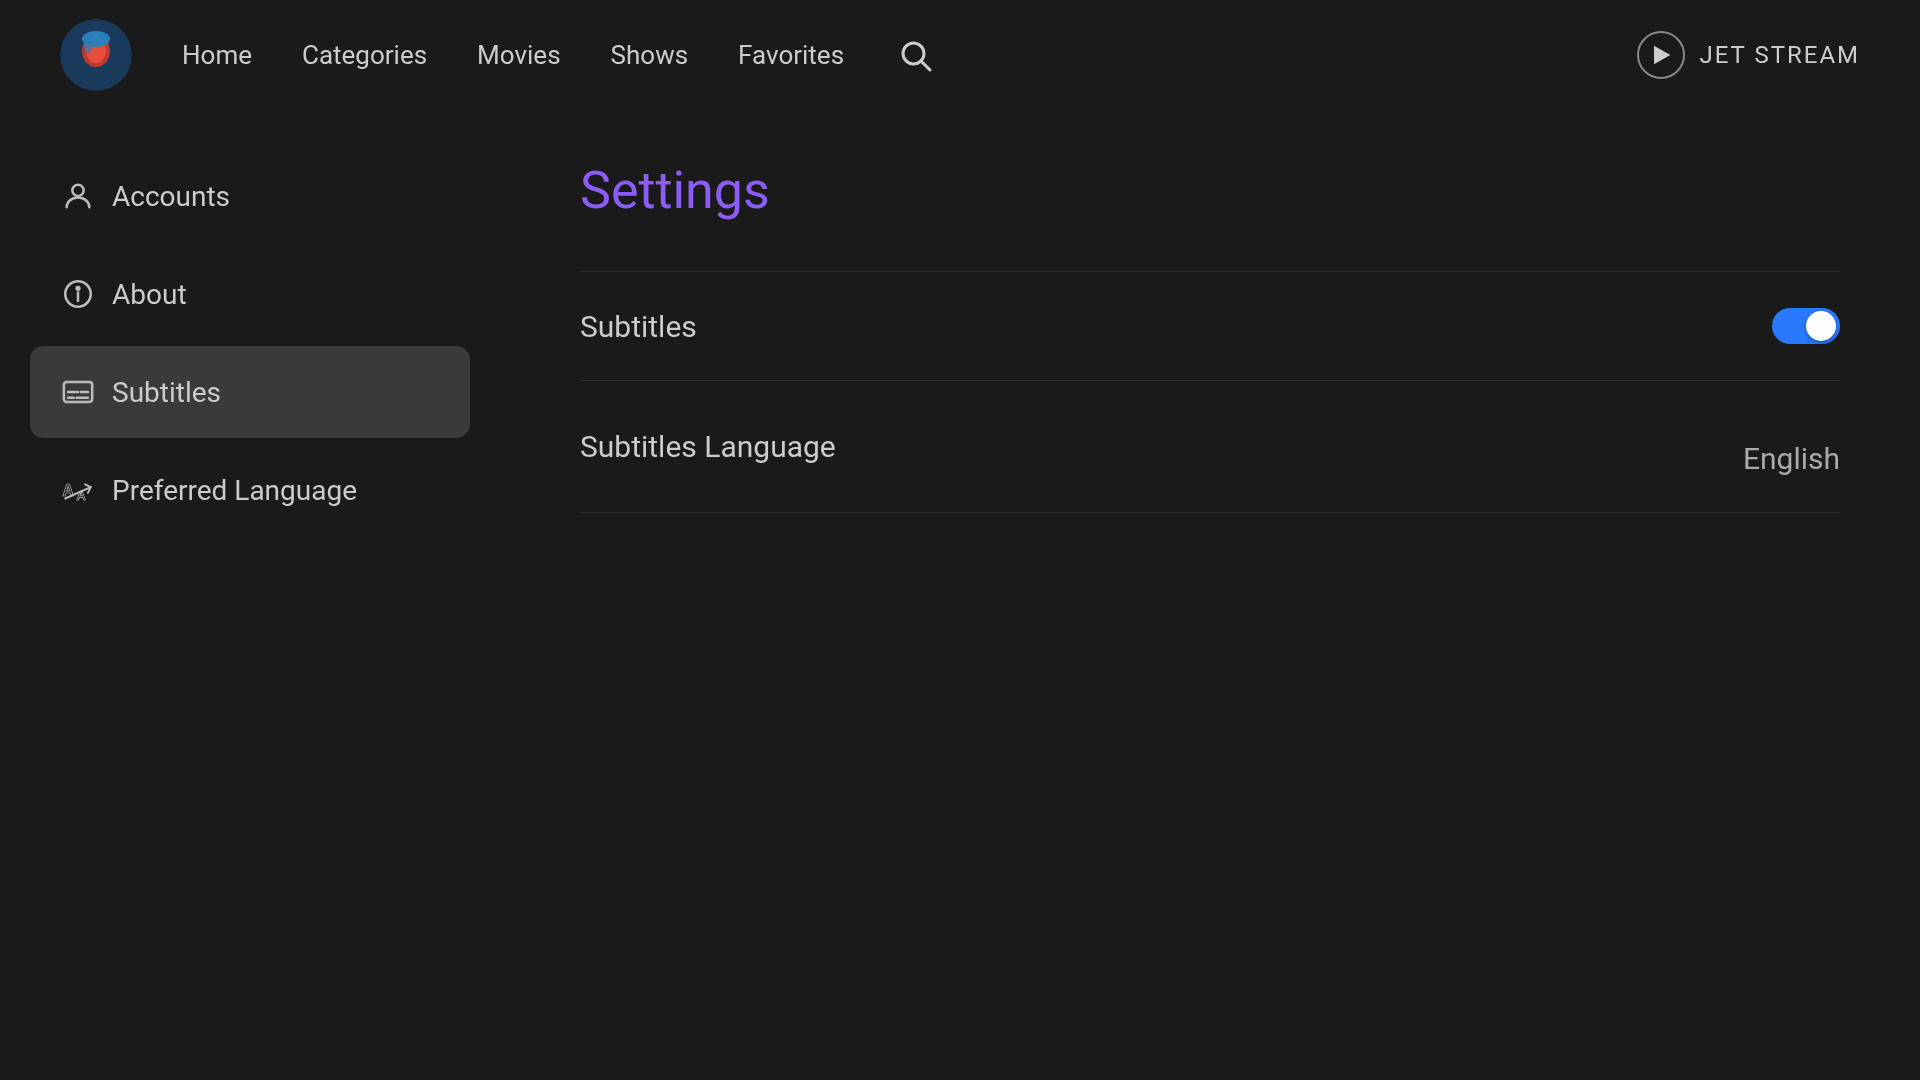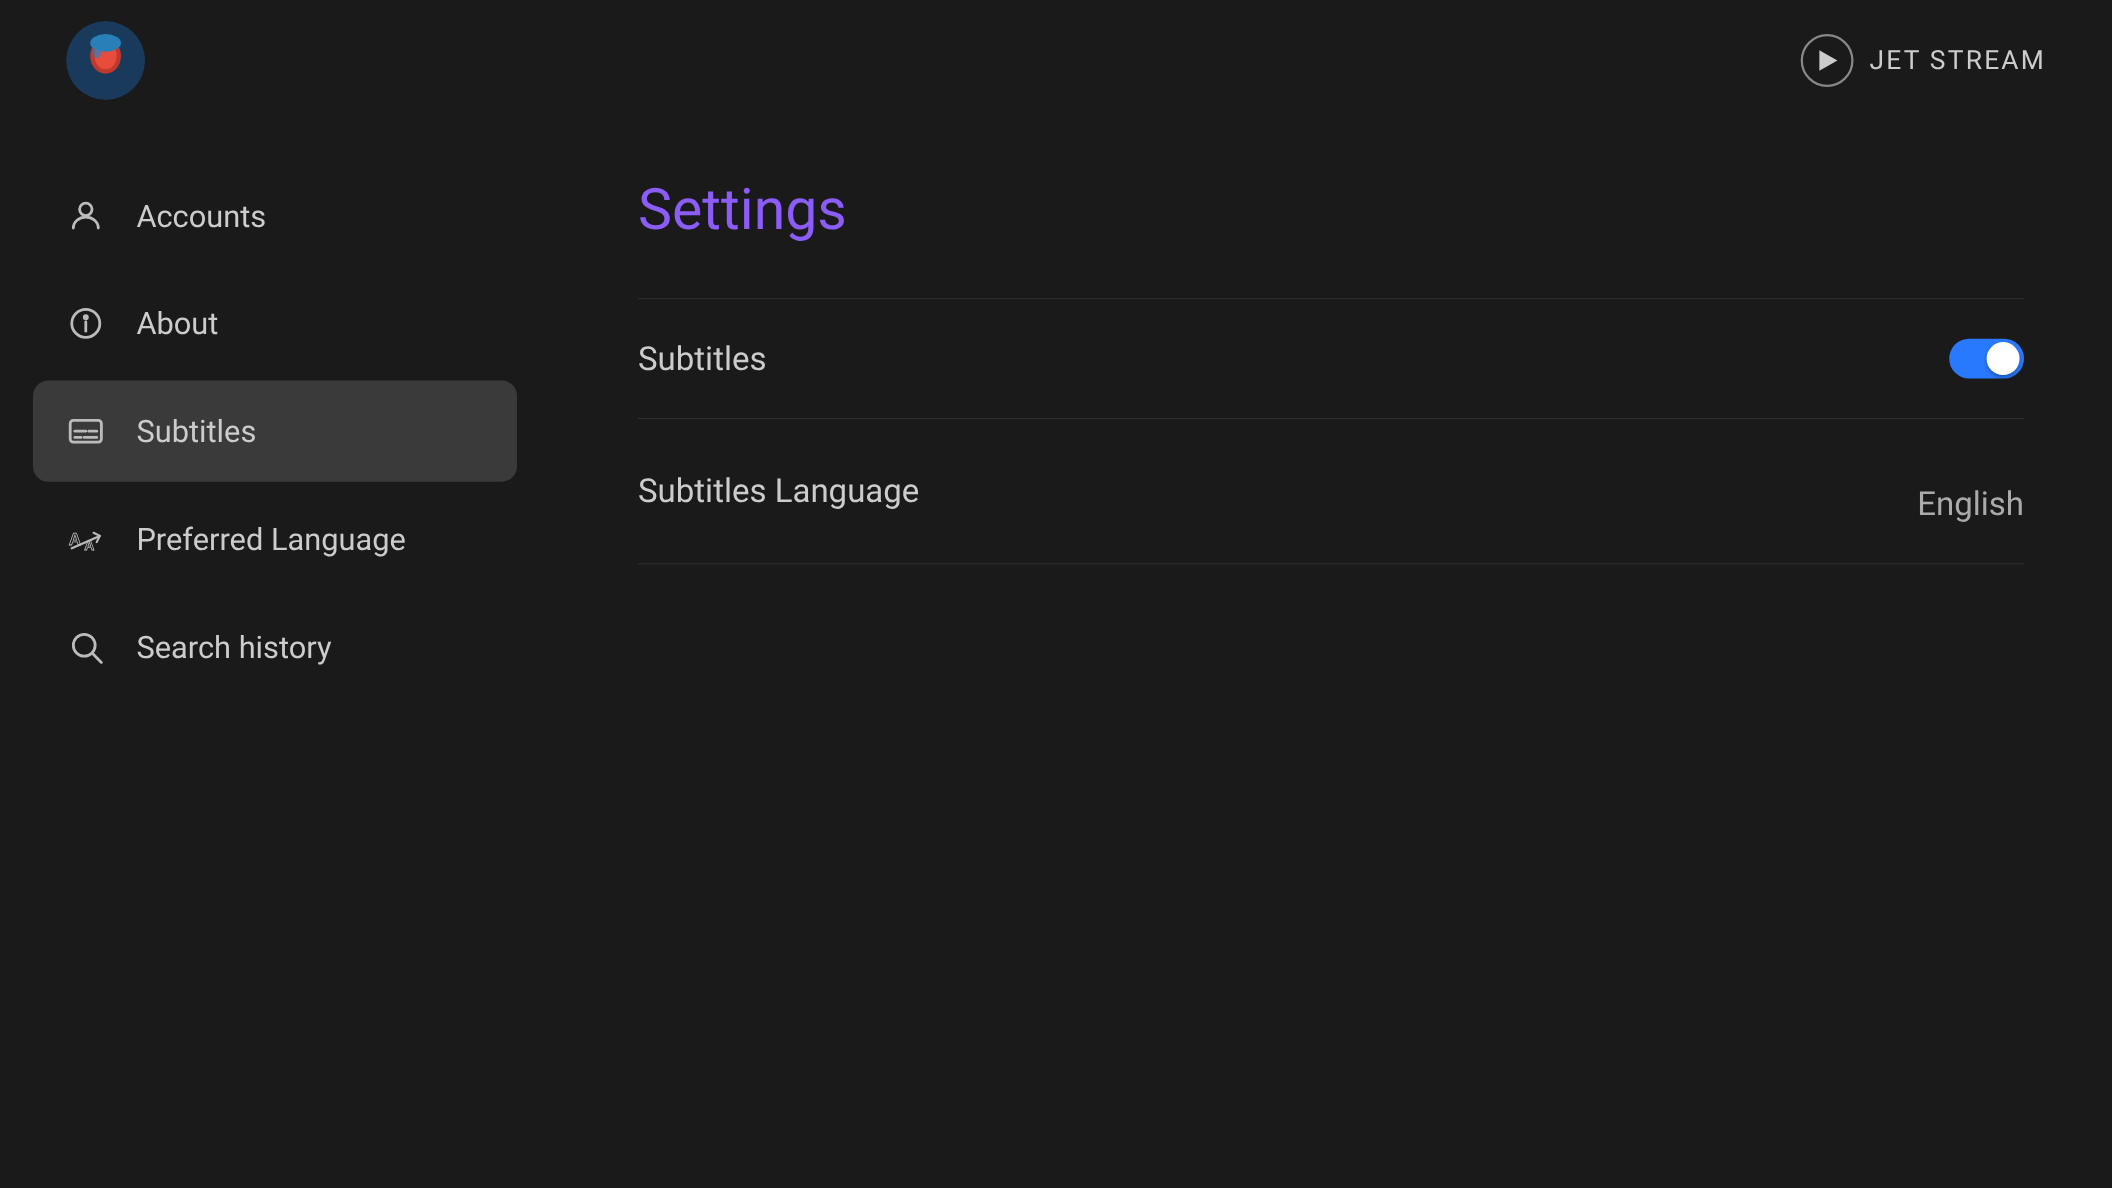--- a/index.html
+++ b/index.html
@@ -110,21 +110,21 @@
     
     .sidebar {
       width: 500px;
       padding: 40px 30px;
       flex-shrink: 0;
     }
 
     .sidebar-item {
       display: flex;
       align-items: center;
-      gap: 28px;
+      gap: 16px;
       padding: 28px 30px;
       border-radius: 14px;
       cursor: pointer;
       margin-bottom: 6px;
     }
 
     .sidebar-item.active {
       background-color: #3a3a3a;
     }
 
@@ -218,20 +218,34 @@
       <circle cx="36" cy="36" r="36" fill="#1a3a5c"></circle>
 
       <ellipse cx="36" cy="32" rx="14" ry="16" fill="#c0392b"></ellipse>
       <ellipse cx="36" cy="32" rx="10" ry="12" fill="#e74c3c"></ellipse>
 
       <ellipse cx="36" cy="20" rx="14" ry="8" fill="#2980b9"></ellipse>
       <ellipse cx="28" cy="28" rx="4" ry="6" fill="#2980b9" opacity="0.7"></ellipse>
     </svg>
   </div>
 
+  <div class="nav-links">
+    <a class="nav-link">Home</a>
+    <a class="nav-link">Categories</a>
+    <a class="nav-link">Movies</a>
+    <a class="nav-link">Shows</a>
+    <a class="nav-link">Favorites</a>
+
+    <div class="nav-search">
+      <svg viewBox="0 0 24 24" xmlns="http://www.w3.org/2000/svg">
+        <circle cx="11" cy="11" r="7" stroke="#cccccc" stroke-width="2" fill="none"></circle>
+        <line x1="16.5" y1="16.5" x2="22" y2="22" stroke="#cccccc" stroke-width="2" stroke-linecap="round"></line>
+      </svg>
+    </div>
+  </div>
 
   <div class="brand">
     <div class="brand-icon">
       <svg viewBox="0 0 24 24" xmlns="http://www.w3.org/2000/svg">
         <polygon points="6,4 20,12 6,20" fill="#cccccc"></polygon>
       </svg>
     </div>
     <span class="brand-name">JET STREAM</span>
   </div>
 </nav>
@@ -282,29 +296,20 @@
           <text x="11" y="19" font-size="9" fill="none" stroke="#bbbbbb" stroke-width="0.5" font-family="sans-serif" font-weight="bold">A</text>
 
           <line x1="3" y1="18" x2="21" y2="10" stroke="#bbbbbb" stroke-width="1.4" stroke-linecap="round"></line>
           <polyline points="17,8 21,10 19,14" stroke="#bbbbbb" stroke-width="1.4" fill="none" stroke-linecap="round" stroke-linejoin="round"></polyline>
 
         </svg>
       </div>
       <span class="sidebar-item-label">Preferred Language</span>
     </div>
 
-    <div class="sidebar-item">
-      <div class="sidebar-item-icon">
-        <svg viewBox="0 0 24 24" xmlns="http://www.w3.org/2000/svg">
-          <circle cx="11" cy="11" r="7" stroke="#bbbbbb" stroke-width="1.8" fill="none"></circle>
-          <line x1="16.5" y1="16.5" x2="22" y2="22" stroke="#bbbbbb" stroke-width="1.8" stroke-linecap="round"></line>
-        </svg>
-      </div>
-      <span class="sidebar-item-label">Search history</span>
-    </div>
 
 
   </aside>
 
   <main class="content-area">
     <h1 class="settings-title">Settings</h1>
 
     <div class="settings-row">
       <span class="settings-row-label">Subtitles</span>
       <div class="toggle-switch">

